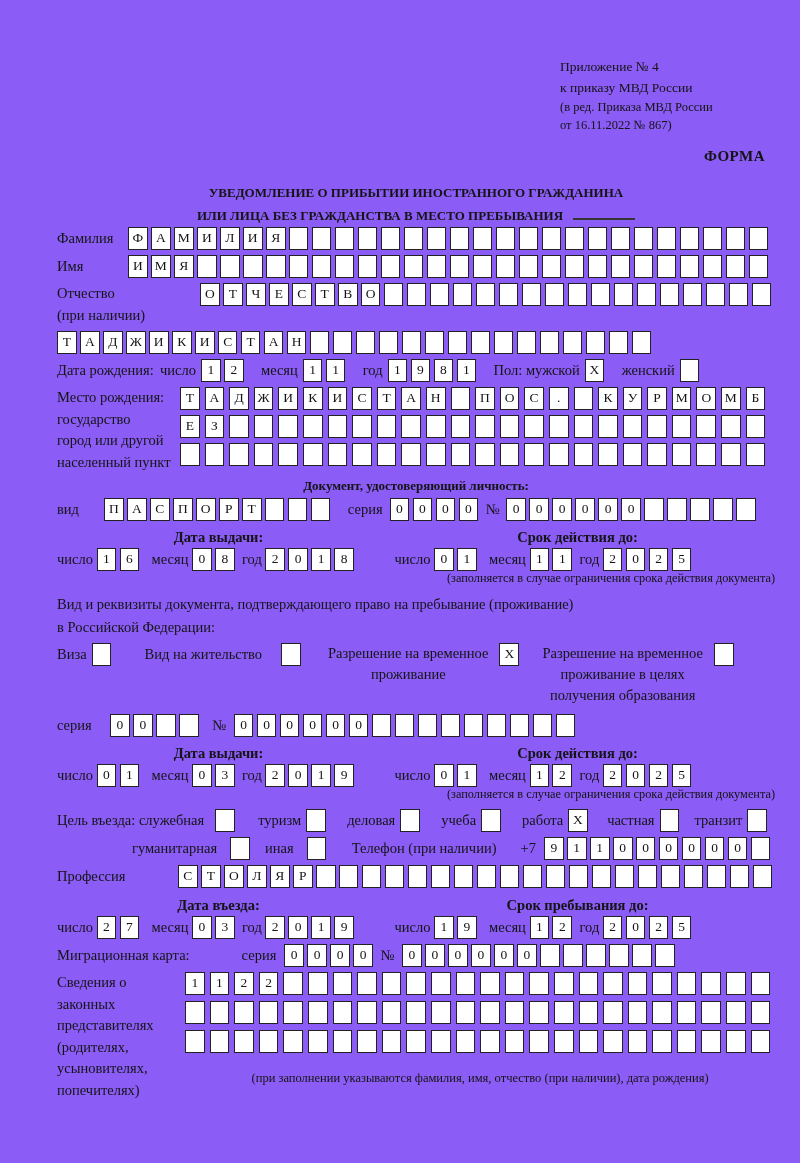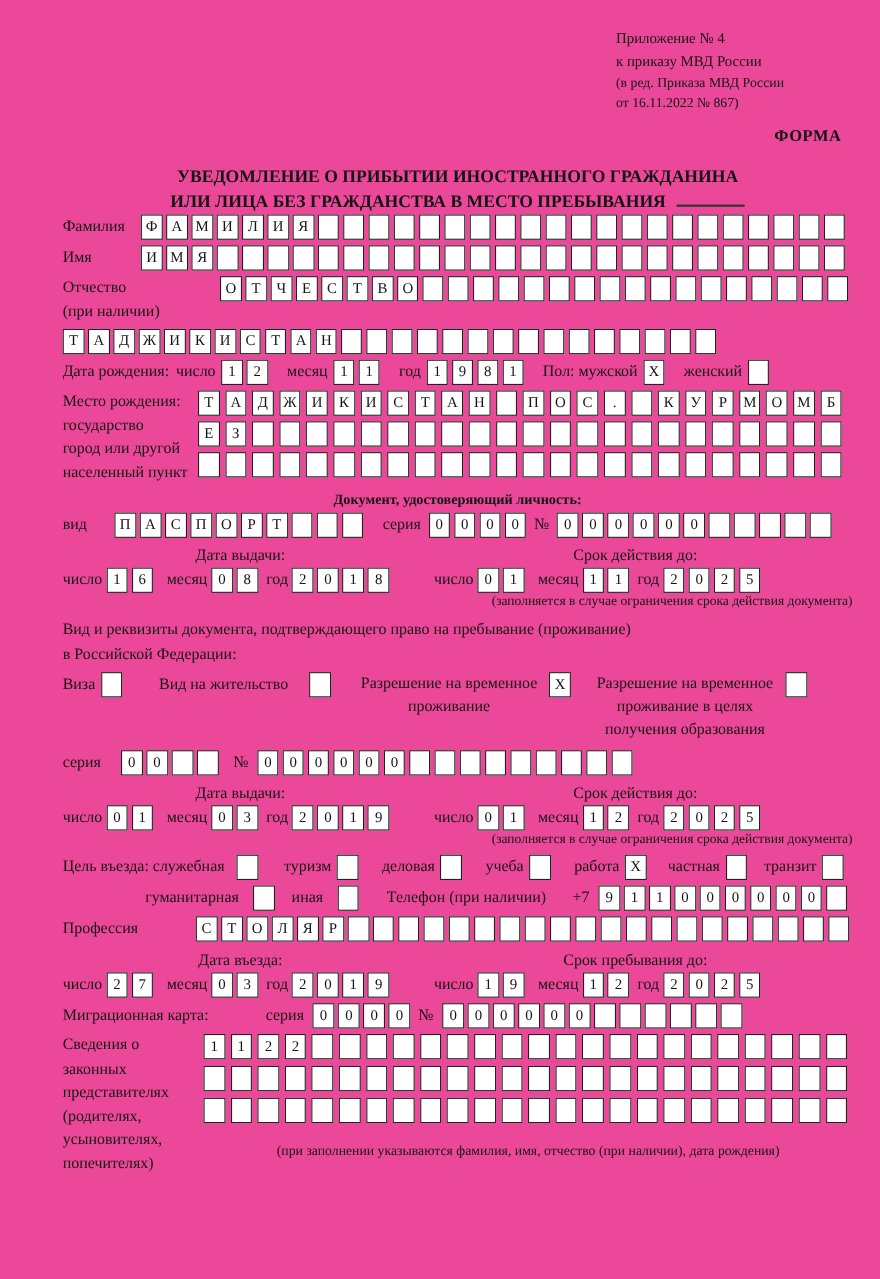--- a/index.html
+++ b/index.html
@@ -1,45 +1,45 @@
 <!DOCTYPE html>
 <html><head>
 <meta charset="utf-8">
 <style>
   html,body { margin:0; padding:0; background:#ffffff; }
   .page {
     width:800px; height:1163px; box-sizing:border-box; overflow:hidden;
-    background:#ec4899; color:#141414;
+    background:#8b5cf6; color:#141414;
     font-family:"Liberation Serif", serif;
-    padding:24px 25px 10px 57px; position:relative;
+    padding:56px 25px 10px 57px; position:relative;
   }
   .refblock { margin-left:auto; width:215px; font-size:13.5px; line-height:21px; }
   .refblock .ed { font-size:12.5px; line-height:18px; }
   .forma { text-align:right; font-weight:bold; font-size:15px; padding-right:10px; margin-top:14px; letter-spacing:0.5px; }
-  .title { text-align:center; font-weight:bold; font-size:16px; line-height:23px; margin-top:16px; }
+  .title { text-align:center; font-weight:bold; font-size:13px; line-height:23px; margin-top:16px; }
   .t-underline { display:inline-block; width:62px; border-bottom:2px solid #333; height:14px; margin-left:10px; }
   .sect { font-weight:bold; font-size:14.2px; margin-top:24px; margin-bottom:16px; letter-spacing:0.2px; }
 
   .row { display:flex; align-items:flex-start; margin-bottom:5px; font-size:14.5px; line-height:22px; }
   .lbl { flex:none; }
   .mlines { line-height:21.5px; }
   .grid { white-space:nowrap; display:inline-block; }
   .cell {
     display:inline-block; box-sizing:border-box;
     width:19.6px; height:23px; border:1.7px solid #222;
     margin-right:3.4px; text-align:center; line-height:20px;
     font-size:13.5px; vertical-align:top; background:#fff;
   }
   .wide .cell { margin-right:5px; }
   .pair { display:inline-flex; align-items:flex-start; gap:5px; }
   .pair .ml { text-align:center; line-height:21px; }
   .dgroup { display:inline-flex; align-items:flex-start; gap:5px; }
   .dlbl { margin-left:9px; }
   .dlbl.first { margin-left:0;text-align:right; }
-  .dateheads { margin-bottom:0; }
+  .dateheads { margin-bottom:0;font-weight:bold; }
   .dh-left { width:45%; text-align:center; }
   .dh-right { flex:1; text-align:center; }
   .dl-left { width:47%; display:inline-flex; align-items:flex-start; }
   .dl-right { flex:1; display:inline-flex; align-items:flex-start; }
   .note { font-size:12.3px; text-align:right; margin-top:-2px; margin-bottom:7px; }
   .fulltext { font-size:14.5px; line-height:23px; }
   .capcenter { font-size:12.5px; text-align:center; margin-top:14px; }
   .gap55 { margin-left:52px; }
 </style>
 </head>

